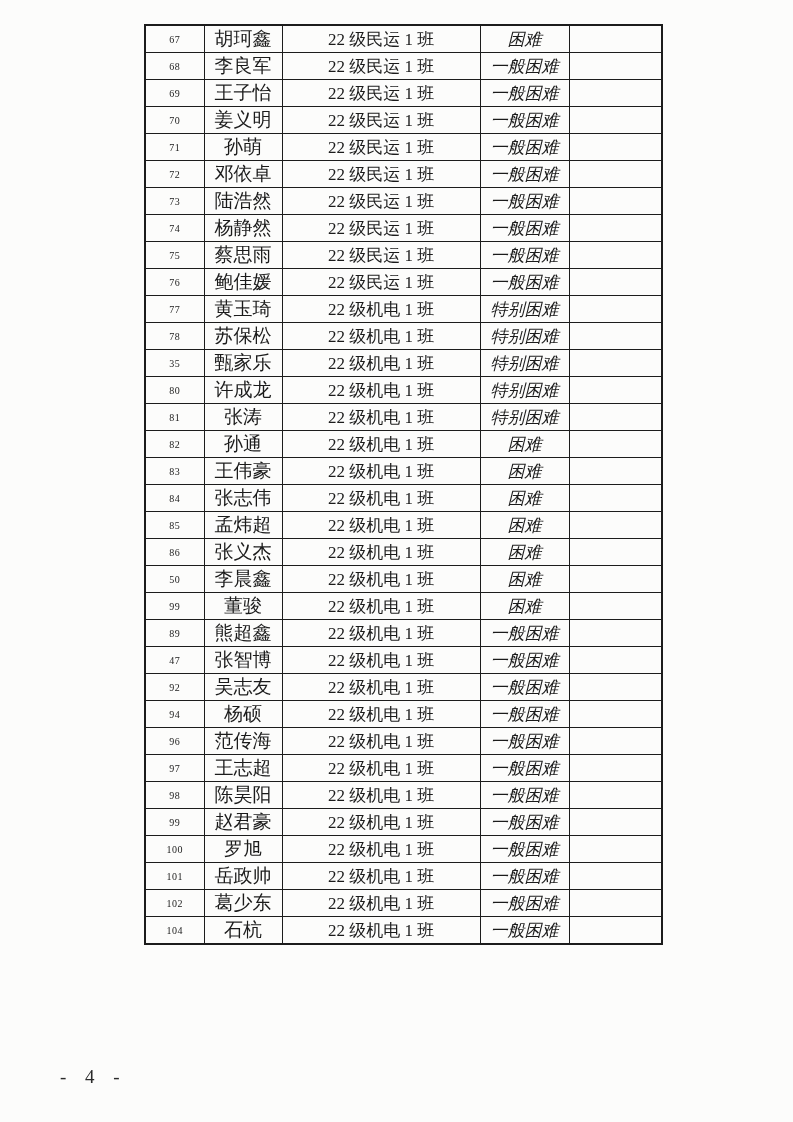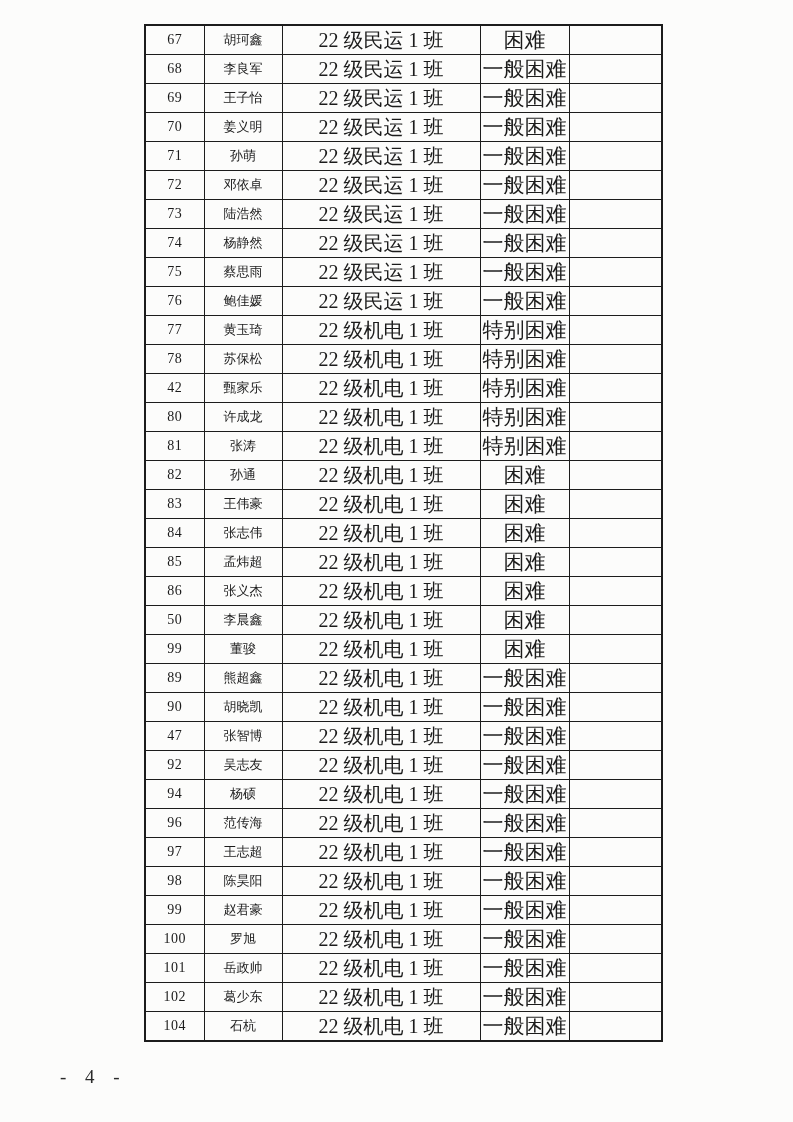--- a/index.html
+++ b/index.html
@@ -29,31 +29,32 @@
   .student-table td {
     border: 1.5px solid #1c1c1c;
     height: 24.4px;
     padding: 0;
     text-align: center;
     vertical-align: middle;
     white-space: nowrap;
     overflow: hidden;
   }
   .student-table td.col-no {
-    font-size: 14px;
+    font-size: 10px;
     letter-spacing: 0.5px;
   }
   .student-table td.col-name {
-    font-size: 13px;
+    font-size: 19px;
   }
   .student-table td.col-class {
-    font-size: 20px;
+    font-size: 17px;
   }
   .student-table td.col-status {
-    font-size: 21px;
+    font-size: 17px;
+    font-style: italic;
   }
   .page-number {
     position: absolute;
     left: 60px;
     top: 1066px;
     font-size: 19px;
     letter-spacing: 7px;
     color: #2a2a2a;
   }
 </style>
@@ -149,21 +150,21 @@
           <td class="col-remark"></td>
         </tr>
         <tr>
           <td class="col-no">78</td>
           <td class="col-name">苏保松</td>
           <td class="col-class">22 级机电 1 班</td>
           <td class="col-status">特别困难</td>
           <td class="col-remark"></td>
         </tr>
         <tr>
-          <td class="col-no">42</td>
+          <td class="col-no">35</td>
           <td class="col-name">甄家乐</td>
           <td class="col-class">22 级机电 1 班</td>
           <td class="col-status">特别困难</td>
           <td class="col-remark"></td>
         </tr>
         <tr>
           <td class="col-no">80</td>
           <td class="col-name">许成龙</td>
           <td class="col-class">22 级机电 1 班</td>
           <td class="col-status">特别困难</td>
@@ -226,27 +227,20 @@
           <td class="col-remark"></td>
         </tr>
         <tr>
           <td class="col-no">89</td>
           <td class="col-name">熊超鑫</td>
           <td class="col-class">22 级机电 1 班</td>
           <td class="col-status">一般困难</td>
           <td class="col-remark"></td>
         </tr>
         <tr>
-          <td class="col-no">90</td>
-          <td class="col-name">胡晓凯</td>
-          <td class="col-class">22 级机电 1 班</td>
-          <td class="col-status">一般困难</td>
-          <td class="col-remark"></td>
-        </tr>
-        <tr>
           <td class="col-no">47</td>
           <td class="col-name">张智博</td>
           <td class="col-class">22 级机电 1 班</td>
           <td class="col-status">一般困难</td>
           <td class="col-remark"></td>
         </tr>
         <tr>
           <td class="col-no">92</td>
           <td class="col-name">吴志友</td>
           <td class="col-class">22 级机电 1 班</td>

